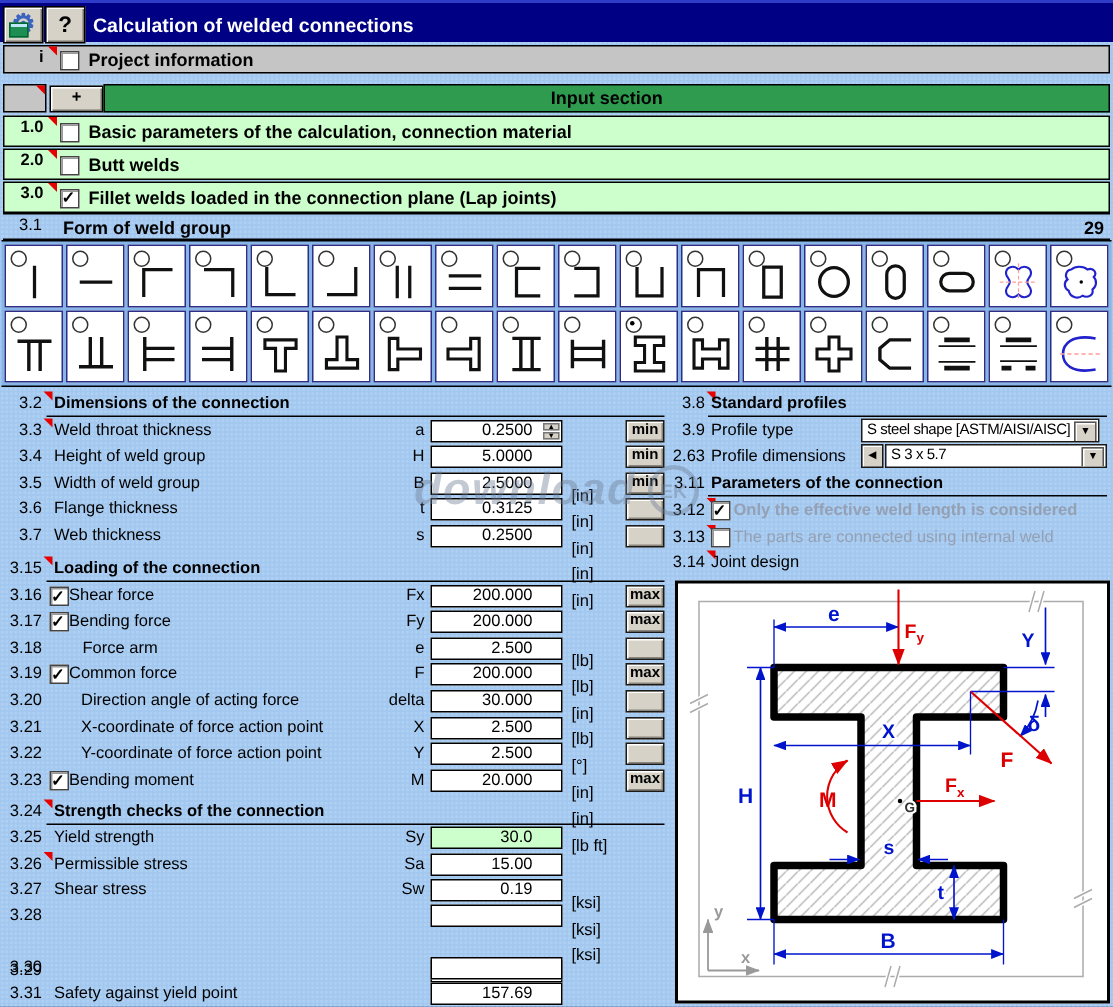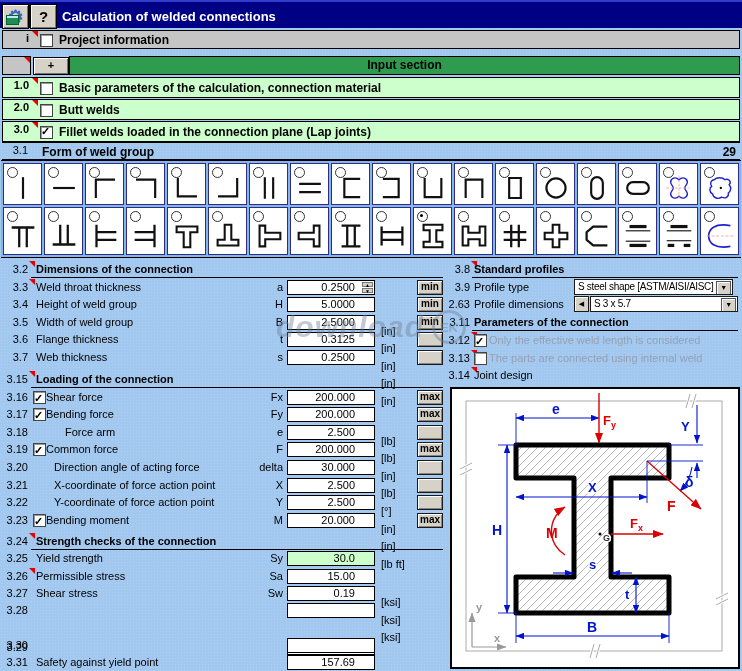--- a/index.html
+++ b/index.html
@@ -433,21 +433,21 @@
         <div class="fnum" style="width: 28px;">3.17</div>
         <div class="cb on" style="left: 33px; top: 2px;"></div>
         <div class="flabel" style="left: 46px;">Bending force</div>
         <div class="fsym">Fy</div>
         <div class="fbox">200.000</div>
         <div class="funit">[lb]</div>
         <div class="fbtn">max</div>
       </div>
       <div class="frow" style="top: 424px; left: 0px; width: 445px;">
         <div class="fnum" style="width: 28px;">3.18</div>
-        <div class="flabel" style="left: 54px; padding-left: 11px;">Force arm</div>
+        <div class="flabel" style="left: 44px; padding-left: 11px;">Force arm</div>
         <div class="fsym">e</div>
         <div class="fbox">2.500</div>
         <div class="funit">[in]</div>
         <div class="fbtn off"></div>
       </div>
       <div class="frow" style="top: 441px; left: 0px; width: 445px;">
         <div class="fnum" style="width: 28px;">3.19</div>
         <div class="cb on" style="left: 33px; top: 2px;"></div>
         <div class="flabel" style="left: 46px;">Common force</div>
         <div class="fsym">F</div>
@@ -552,21 +552,21 @@
       </div>
       <div class="frow" style="top: 314px; left: 444px; width: 298px;">
         <div class="fnum" style="width: 26px;">3.11</div>
         <div class="flabel fhead" style="left: 30px;">Parameters of the connection</div>
         <div class="hline" style="left: 28px; width: 266px;"></div>
       </div>
       <div class="frow" style="top: 332px; left: 444px; width: 298px;">
         <div class="fnum" style="width: 26px;">3.12</div>
         <div class="mark" style="left: 27px;"></div>
         <div class="cb on" style="left: 30px; top: 2px;"></div>
-        <div class="flabel graytext" style="left: 45px;">Only the effective weld length is considered</div>
+        <div class="flabel graytext" style="left: 45px; font-weight: bold;">Only the effective weld length is considered</div>
       </div>
       <div class="frow" style="top: 350px; left: 444px; width: 298px;">
         <div class="fnum" style="width: 26px;">3.13</div>
         <div class="mark" style="left: 27px;"></div>
         <div class="cb" style="left: 30px; top: 2px;"></div>
         <div class="flabel graytext" style="left: 45px;">The parts are connected using internal weld</div>
       </div>
       <div class="frow" style="top: 367px; left: 444px; width: 298px;">
         <div class="fnum" style="width: 26px;">3.14</div>
         <div class="mark" style="left: 27px;"></div>

